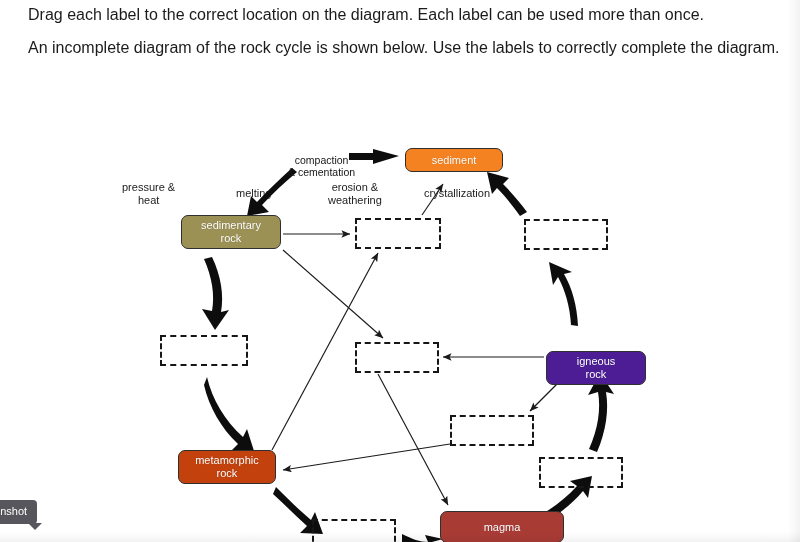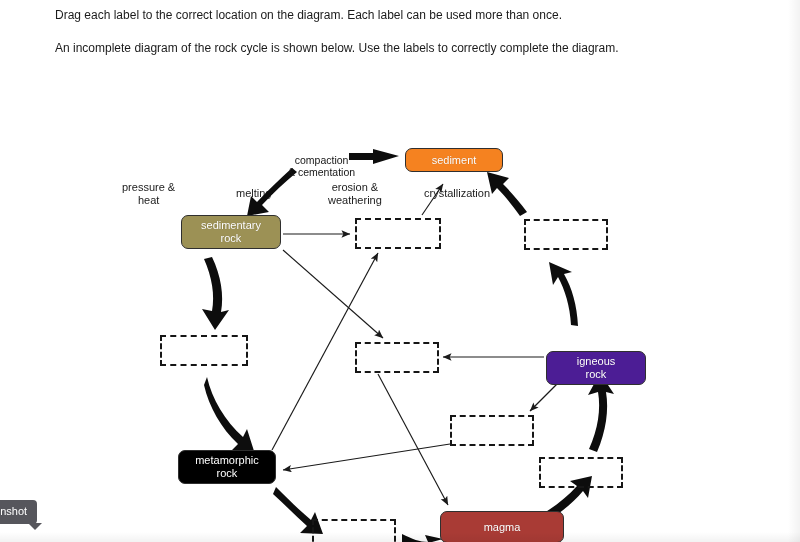--- a/index.html
+++ b/index.html
@@ -23,25 +23,24 @@
   }
 
   
   .instructions {
     position: absolute;
     left: 28px;
     top: 0;
     width: 740px;
   }
   .instr-line {
-    font-size: 12px;
+    font-size: 16px;
     line-height: 14px;
     color: #1b1b1b;
     white-space: nowrap;
-    margin-left: 27px;
   }
   .instr-1 { position: absolute; top: 8px;  left: 0; }
   .instr-2 { position: absolute; top: 41px; left: 0; }
 
   
   .label-bank {
     position: absolute;
     left: 0;
     top: 88px;
     width: 632px;
@@ -239,21 +238,21 @@
     </svg>
 
     <div class="diagram-caption" id="cap-0" style="left: 288px; top: 155px;">compaction
 &amp; cementation</div>
 
     <div class="rock-box" id="rock-0" style="left: 405px; top: 148px; width: 98px; height: 24px; background: rgb(245, 130, 32);">sediment</div>
     <div class="rock-box" id="rock-1" style="left: 181px; top: 215px; width: 100px; height: 34px; background: rgb(156, 145, 85);">sedimentary
 rock</div>
     <div class="rock-box" id="rock-2" style="left: 546px; top: 351px; width: 100px; height: 34px; background: #4c1d95;">igneous
 rock</div>
-    <div class="rock-box" id="rock-3" style="left: 178px; top: 450px; width: 98px; height: 34px; background: #000000;">metamorphic
+    <div class="rock-box" id="rock-3" style="left: 178px; top: 450px; width: 98px; height: 34px; background: #c2410c;">metamorphic
 rock</div>
     <div class="rock-box" id="rock-4" style="left: 440px; top: 511px; width: 124px; height: 32px; background: rgb(169, 59, 53);">magma</div>
 
     <div class="drop-box" id="drop-0" style="left: 355px; top: 218px; width: 86px; height: 31px;"></div>
     <div class="drop-box" id="drop-1" style="left: 524px; top: 219px; width: 84px; height: 31px;"></div>
     <div class="drop-box" id="drop-2" style="left: 160px; top: 335px; width: 88px; height: 31px;"></div>
     <div class="drop-box" id="drop-3" style="left: 355px; top: 342px; width: 84px; height: 31px;"></div>
     <div class="drop-box" id="drop-4" style="left: 450px; top: 415px; width: 84px; height: 31px;"></div>
     <div class="drop-box" id="drop-5" style="left: 539px; top: 457px; width: 84px; height: 31px;"></div>
     <div class="drop-box" id="drop-6" style="left: 312px; top: 519px; width: 84px; height: 31px;"></div>

